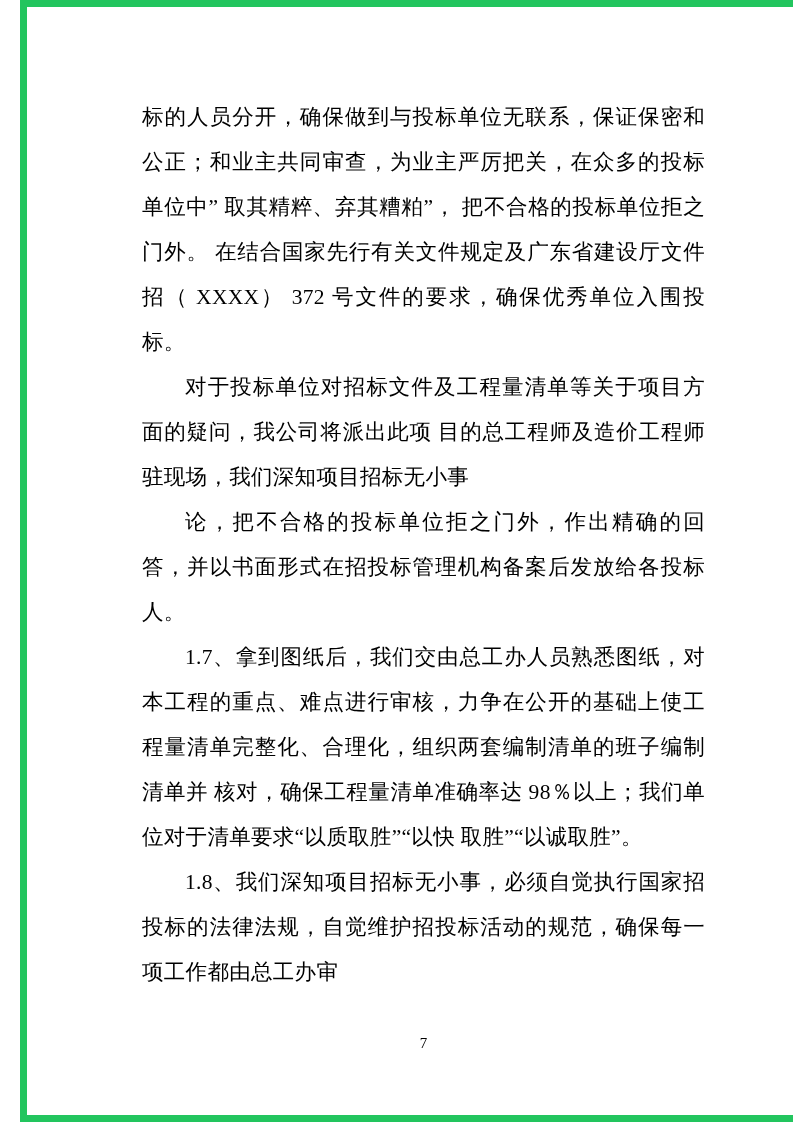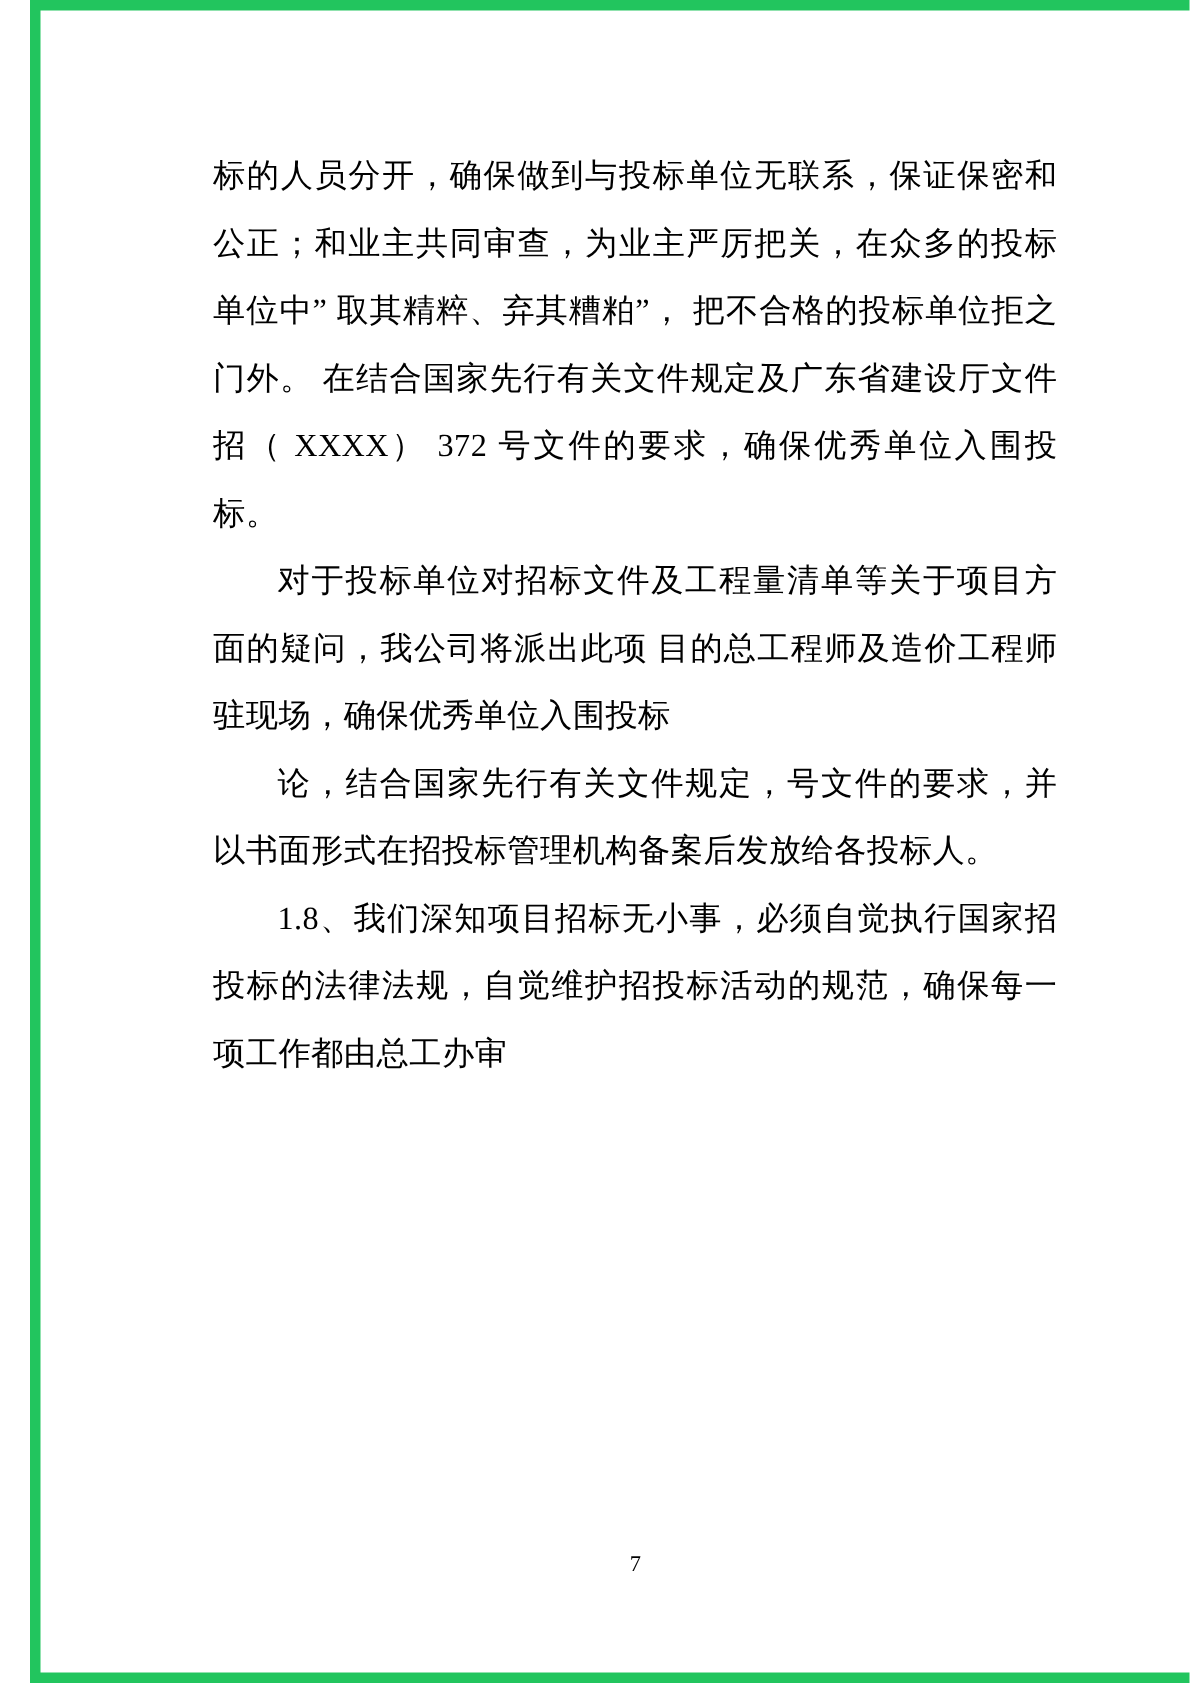--- a/index.html
+++ b/index.html
@@ -53,18 +53,19 @@
     font-size: 15px;
     font-family: "Liberation Serif", "DejaVu Serif", serif;
   }
 </style>
 </head>
 <body>
 
 <div class="page">
   <div class="content">
     <p class="para">标的人员分开，确保做到与投标单位无联系，保证保密和 公正；和业主共同审查，为业主严厉把关，在众多的投标单位中” 取其精粹、弃其糟粕”， 把不合格的投标单位拒之门外。 在结合国家先行有关文件规定及广东省建设厅文件招（ XXXX） 372 号文件的要求，确保优秀单位入围投标。</p>
-    <p class="para indent">对于投标单位对招标文件及工程量清单等关于项目方面的疑问，我公司将派出此项 目的总工程师及造价工程师驻现场，确保优秀单位入围投标</p>
-    <p class="para indent">论，结合国家先行有关文件规定，号文件的要求，并以书面形式在招投标管理机构备案后发放给各投标人。</p>
+    <p class="para indent">对于投标单位对招标文件及工程量清单等关于项目方面的疑问，我公司将派出此项 目的总工程师及造价工程师驻现场，我们深知项目招标无小事</p>
+    <p class="para indent">论，把不合格的投标单位拒之门外，作出精确的回答，并以书面形式在招投标管理机构备案后发放给各投标人。</p>
+    <p class="para indent">1.7、拿到图纸后，我们交由总工办人员熟悉图纸，对本工程的重点、难点进行审核，力争在公开的基础上使工程量清单完整化、合理化，组织两套编制清单的班子编制清单并 核对，确保工程量清单准确率达 98％以上；我们单位对于清单要求“以质取胜”“以快 取胜”“以诚取胜”。</p>
     <p class="para indent">1.8、我们深知项目招标无小事，必须自觉执行国家招投标的法律法规，自觉维护招投标活动的规范，确保每一项工作都由总工办审</p>
   </div>
   <div class="footer">7</div>
 </div>
 
 </body></html>

